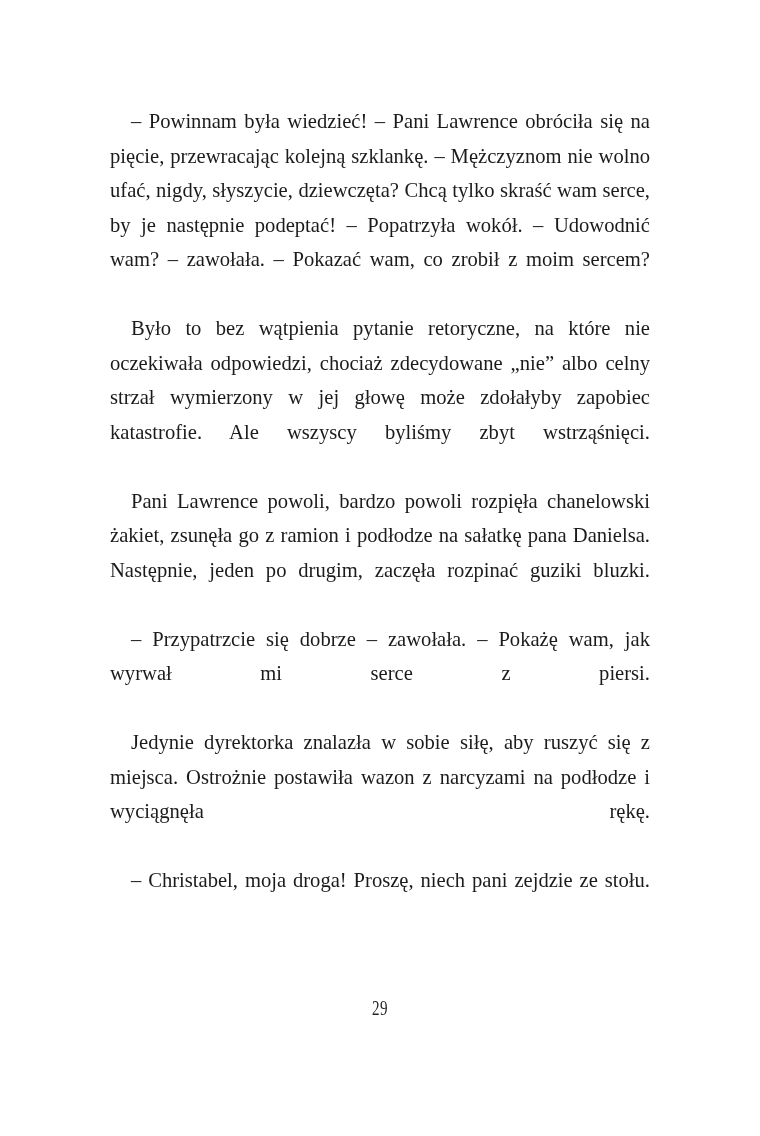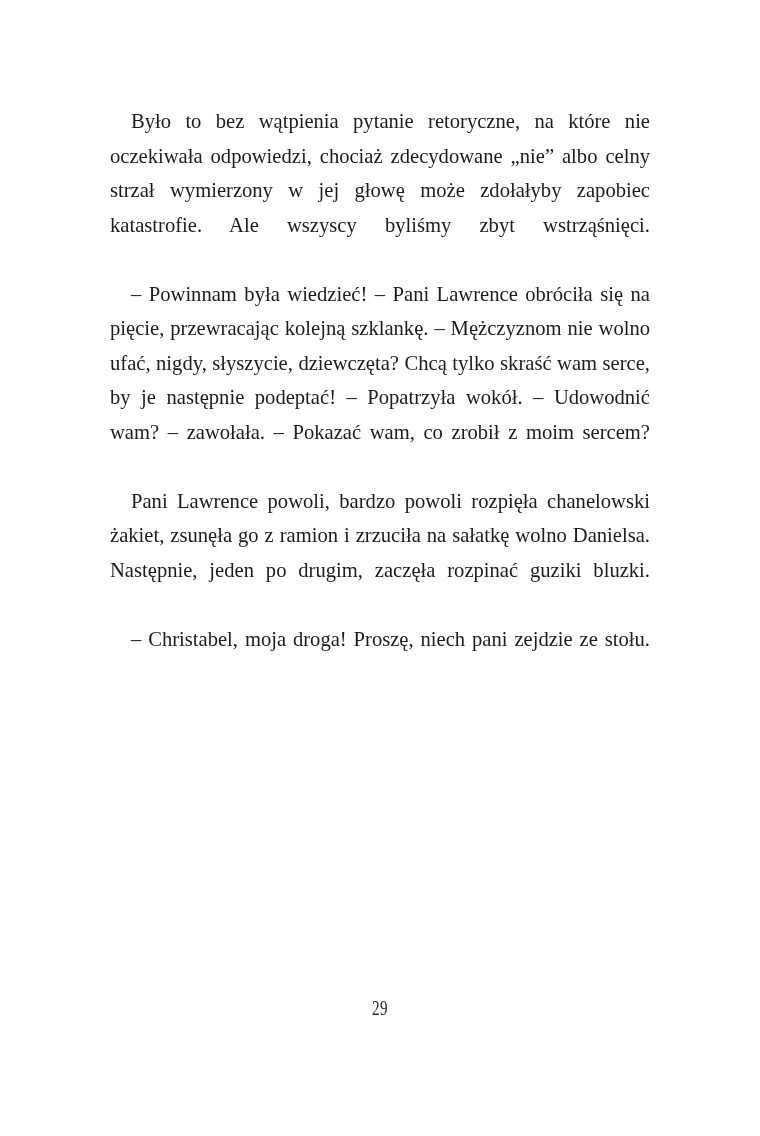--- a/index.html
+++ b/index.html
@@ -56,21 +56,23 @@
     transform: scaleX(0.72);
     transform-origin: center center;
   }
 </style>
 </head>
 <body>
 
 <div class="page">
 
   <div class="textblock">
+    <p class="para">– Powinnam była wiedzieć! – Pani Lawrence obróciła się na pięcie, przewracając kolejną szklankę. – Mężczyznom nie wolno ufać, nigdy, słyszycie, dziewczęta? Chcą tylko skraść wam serce, by je następnie podeptać! – Popatrzyła wokół. – Udowodnić wam? – zawołała. – Pokazać wam, co zrobił z moim sercem?</p>
     <p class="para">Było to bez wątpienia pytanie retoryczne, na które nie oczekiwała odpowiedzi, chociaż zdecydowane „nie” albo celny strzał wymierzony w jej głowę może zdołałyby zapobiec katastrofie. Ale wszyscy byliśmy zbyt wstrząśnięci.</p>
-    <p class="para">– Powinnam była wiedzieć! – Pani Lawrence obróciła się na pięcie, przewracając kolejną szklankę. – Mężczyznom nie wolno ufać, nigdy, słyszycie, dziewczęta? Chcą tylko skraść wam serce, by je następnie podeptać! – Popatrzyła wokół. – Udowodnić wam? – zawołała. – Pokazać wam, co zrobił z moim sercem?</p>
-    <p class="para">Pani Lawrence powoli, bardzo powoli rozpięła chanelowski żakiet, zsunęła go z ramion i zrzuciła na sałatkę wolno Danielsa. Następnie, jeden po drugim, zaczęła rozpinać guziki bluzki.</p>
+    <p class="para">Pani Lawrence powoli, bardzo powoli rozpięła chanelowski żakiet, zsunęła go z ramion i podłodze na sałatkę pana Danielsa. Następnie, jeden po drugim, zaczęła rozpinać guziki bluzki.</p>
+    <p class="para">– Przypatrzcie się dobrze – zawołała. – Pokażę wam, jak wyrwał mi serce z piersi.</p>
+    <p class="para">Jedynie dyrektorka znalazła w sobie siłę, aby ruszyć się z miejsca. Ostrożnie postawiła wazon z narcyzami na podłodze i wyciągnęła rękę.</p>
     <p class="para">– Christabel, moja droga! Proszę, niech pani zejdzie ze stołu.</p>
   </div>
 
   <div class="pagenum">29</div>
 
 </div>
 
 </body></html>

